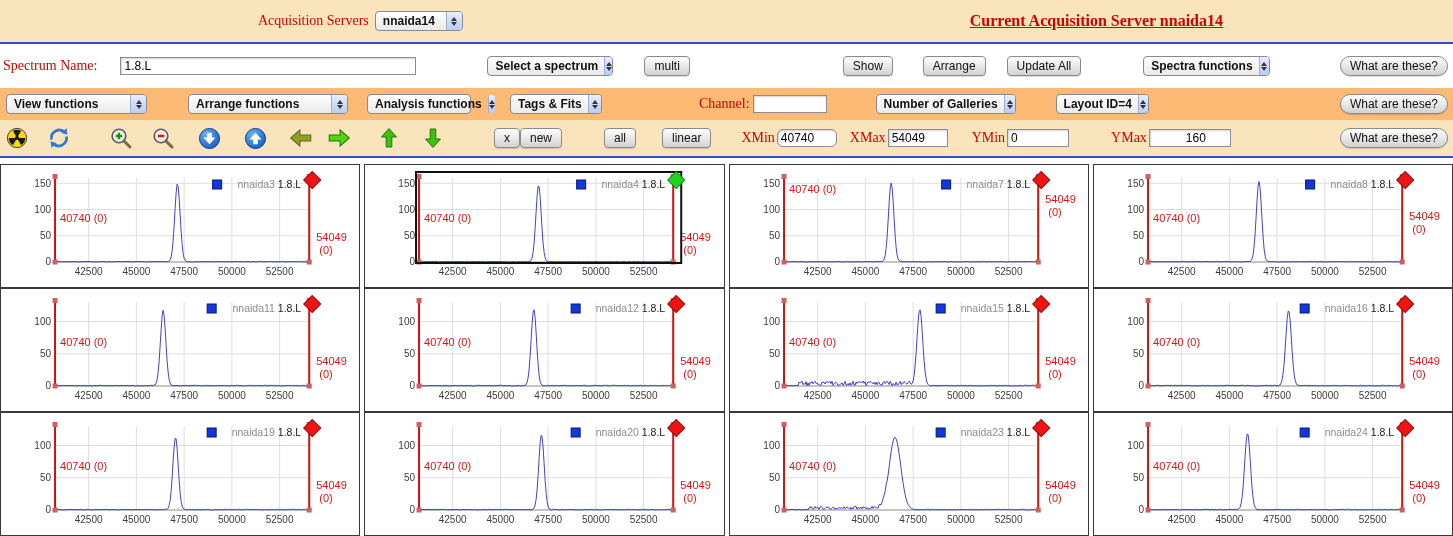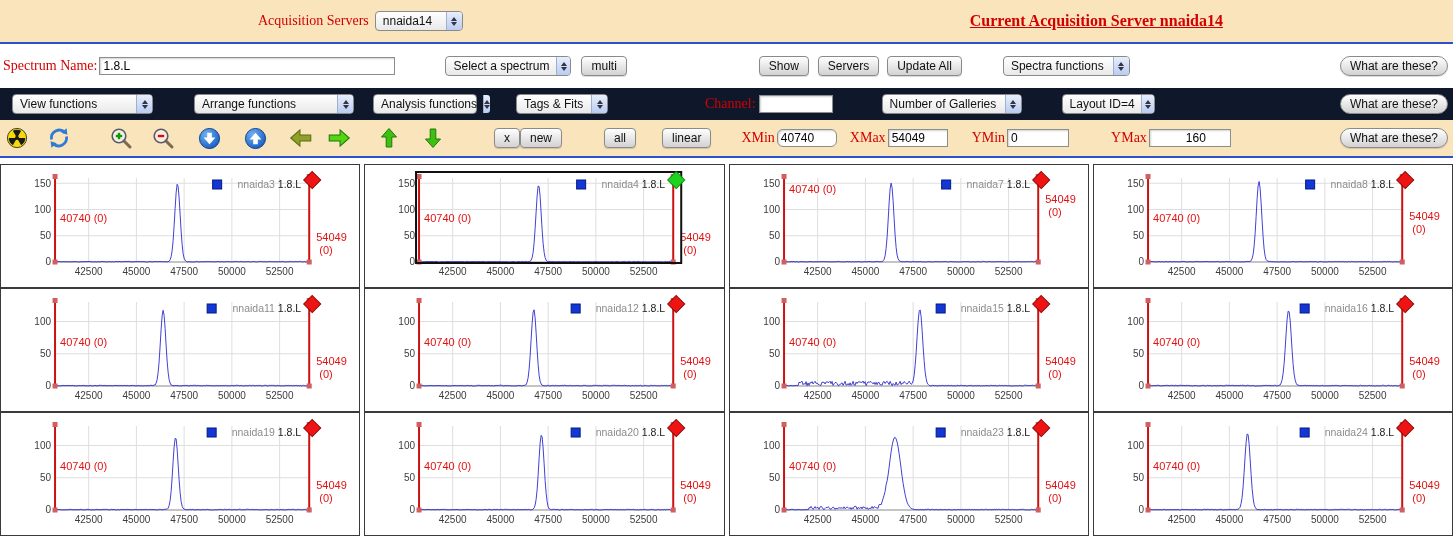--- a/index.html
+++ b/index.html
@@ -1,30 +1,30 @@
 <!DOCTYPE html>
 <html><head>
 <meta charset="utf-8">
 <style>
   html,body{margin:0;padding:0;background:#fff;}
   body{width:1453px;height:536px;overflow:hidden;font-family:"Liberation Sans",sans-serif;}
   .bar{display:flex;align-items:center;box-sizing:border-box;justify-content:center;}
   .header{height:44px;background:#f9e4bb;border-bottom:2px solid #2d50cc;}
   .toolbar{height:38px;background:#f9e4bb;border-bottom:2px solid #2d50cc;}
-  .bar2{height:44px;background:#fff;padding-left:3px;}
-  .bar3{height:32px;background:#0f172a;padding-left:12px;}
+  .bar2{height:44px;background:#fff;padding-left:3px;gap:21px;}
+  .bar3{height:32px;background:#fdba74;padding-left:6px;}
   .red-label{font-family:"Liberation Serif",serif;color:#d40000;font-size:14px;white-space:nowrap;}
   .current-server{font-family:"Liberation Serif",serif;color:#d40000;font-size:16px;font-weight:bold;margin-left:auto;margin-right:230px;white-space:nowrap;text-decoration:underline;}
   .header-acq{margin-left:258px;margin-right:6px;}
   .btn{font-family:"Liberation Sans",sans-serif;font-size:12px;color:#111;height:20px;padding:1px 9px;
        border:1px solid #8a8a8a;border-radius:4px;background:linear-gradient(#ffffff,#e6e6e6 55%,#d2d2d2);
        box-shadow:0 1px 1px rgba(0,0,0,.15);white-space:nowrap;cursor:default;}
   .select{display:inline-flex;align-items:center;justify-content:space-between;height:20px;box-sizing:border-box;
           border:1px solid #8a8a8a;border-radius:4px;background:linear-gradient(#ffffff,#e9e9e9);
-          font-size:12px;color:#111;padding-left:7px;white-space:nowrap;cursor:default;}
+          font-size:12px;color:#111;padding-left:7px;white-space:nowrap;cursor:default;font-weight:bold;}
   .select .arrows{width:15px;align-self:stretch;display:flex;flex-direction:column;align-items:center;justify-content:center;
           gap:1px;border-left:1px solid #9fb0cc;background:linear-gradient(#e8eefc,#b9ccf2);border-radius:0 3px 3px 0;margin-left:6px;}
   .tri-up{width:0;height:0;border-left:3px solid transparent;border-right:3px solid transparent;border-bottom:4px solid #334;}
   .tri-down{width:0;height:0;border-left:3px solid transparent;border-right:3px solid transparent;border-top:4px solid #334;}
   .tf{height:18px;box-sizing:border-box;border:1px solid #8d8d8d;background:#fff;font-size:12px;padding:0 3px;
       box-shadow:inset 1px 1px 2px rgba(0,0,0,.18);}
   .icon{display:inline-flex;align-items:center;justify-content:center;width:26px;height:26px;cursor:default;}
   .galleries{margin-top:6px;display:grid;grid-template-columns:repeat(4,1fr);column-gap:4px;row-gap:0;}
   .cell{height:124px;box-sizing:border-box;border:1px solid #3a3a3a;background:#fff;position:relative;}
   .tick{font:10px "Liberation Sans",sans-serif;fill:#3c3c3c;}
@@ -53,22 +53,22 @@
   <input class="tf" style="width: 296px; margin-left: 2px;" value="1.8.L">
   <div class="select" style="width:126px;margin-left:50px">
     <span>Select a spectrum</span>
     <span class="arrows">
         <span class="tri-up"></span>
         <span class="tri-down"></span>
       </span>
   </div>
   <button class="btn" style="margin-left:10px">multi</button>
   <button class="btn" style="margin-left:132px">Show</button>
-  <button class="btn" style="margin-left:9px">Servers</button>
-  <button class="btn" style="margin-left:8px">Update All</button>
+  <button class="btn" style="margin-left:9px">Arrange</button>
+  <button class="btn" style="">Update All</button>
   <div class="select" style="width:127px;margin-left:41px">
     <span>Spectra functions</span>
     <span class="arrows">
         <span class="tri-up"></span>
         <span class="tri-down"></span>
       </span>
   </div>
   <button class="btn help-btn">What are these?</button>
 </div>
 

